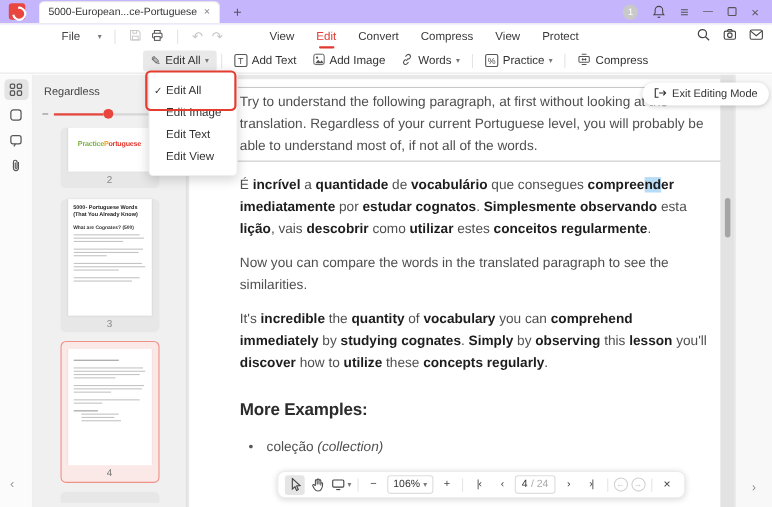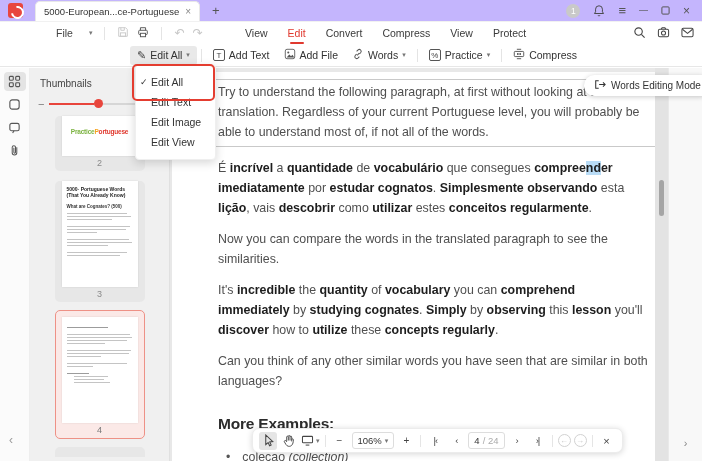--- a/index.html
+++ b/index.html
@@ -230,21 +230,21 @@
       <span>Add Text</span>
     </div>
     <div class="tbtn">
       <span>
         <svg width="12" height="12" viewBox="0 0 14 14">
             <rect x="1.5" y="1.5" width="11" height="11" rx="2" fill="none" stroke="#555"></rect>
             <circle cx="5" cy="5.2" r="1.2" fill="#555"></circle>
             <path d="M3 11l3.2-3.5 2 2.2 1.6-1.7 2.2 3z" fill="#555"></path>
           </svg>
       </span>
-      <span>Add File</span>
+      <span>Add Image</span>
     </div>
     <div class="tbtn">
       <span>
         <svg width="12" height="12" viewBox="0 0 14 14" fill="none" stroke="#555" stroke-width="1.2">
           <path d="M6 8.5 8.5 6"></path>
             <path d="M5.5 7 3.8 8.7a2.2 2.2 0 0 0 3.1 3.1L8.6 10"></path>
             <path d="M8.5 7 10.2 5.3a2.2 2.2 0 0 0-3.1-3.1L5.4 4"></path>
         </svg>
       </span>
       <span>Words</span>
@@ -291,21 +291,21 @@
     </div>
     <div class="stripicon">
       <svg width="11" height="13" viewBox="0 0 12 14" fill="none" stroke="#555" stroke-width="1.1">
         <path d="M8.5 3.5v6a2.5 2.5 0 0 1-5 0v-6a1.8 1.8 0 0 1 3.6 0v5.5a.9.9 0 0 1-1.8 0V4"></path>
       </svg>
     </div>
     <div class="collapse">‹</div>
   </div>
 
   <div class="thumbpanel">
-    <div class="tp-title">Thumbnails</div>
+    <div class="tp-title">Regardless</div>
     <div class="slider">
       <span class="minus">−</span>
       <div class="track">
         <div class="fill"></div>
         <div class="knob"></div>
       </div>
     </div>
     <div class="cards">
       <div class="card">
         <div class="pg" style="height:40px;">
@@ -364,21 +364,20 @@
 
   <div class="docarea">
     <div class="page">
       <div class="content">
         <div class="editframe">
           <p>Try to understand the following paragraph, at first without looking at the translation. Regardless of your current Portuguese level, you will probably be able to understand most of, if not all of the words.</p>
         </div>
         <p><span>É </span><b>incrível</b><span> a </span><b>quantidade</b><span> de </span><b>vocabulário</b><span> que consegues </span><b>compree</b><b class="hl">nd</b><b>er</b><span> </span><b>imediatamente</b><span> por </span><b>estudar cognatos</b><span>. </span><b>Simplesmente observando</b><span> esta </span><b>lição</b><span>, vais </span><b>descobrir</b><span> como </span><b>utilizar</b><span> estes </span><b>conceitos regularmente</b><span>.</span></p>
         <p>Now you can compare the words in the translated paragraph to see the similarities.</p>
         <p><span>It's </span><b>incredible</b><span> the </span><b>quantity</b><span> of </span><b>vocabulary</b><span> you can </span><b>comprehend immediately</b><span> by </span><b>studying cognates</b><span>. </span><b>Simply</b><span> by </span><b>observing</b><span> this </span><b>lesson</b><span> you'll </span><b>discover</b><span> how to </span><b>utilize</b><span> these </span><b>concepts regularly</b><span>.</span></p>
-        <p>Can you think of any other similar words you have seen that are similar in both languages?</p>
         <div class="moreh">More Examples:</div>
         <div class="bulletrow">
           <span class="bulletdot">•</span>
           <span><span>coleção </span><span class="it">(collection)</span></span>
         </div>
       </div>
     </div>
     <div class="scrolltrack">
       <div class="scrollthumb"></div>
     </div>
@@ -395,30 +394,30 @@
     <div class="rs-expand">›</div>
   </div>
 
   <div class="exitpill">
     <span>
       <svg width="12" height="11" viewBox="0 0 14 12" fill="none" stroke="#333" stroke-width="1.2">
         <path d="M5.5 1.5H2v9h3.5"></path>
           <path d="M6 6h7M10.5 3.5 13 6l-2.5 2.5"></path>
       </svg>
     </span>
-    <span>Words Editing Mode</span>
+    <span>Exit Editing Mode</span>
   </div>
 
   <div class="dropdown">
     <div class="ditem">
       <span class="dcheck">✓</span>
       <span>Edit All</span>
     </div>
+    <div class="ditem"><span>Edit Image</span></div>
     <div class="ditem"><span>Edit Text</span></div>
-    <div class="ditem"><span>Edit Image</span></div>
     <div class="ditem"><span>Edit View</span></div>
   </div>
   <div class="redbox"></div>
 
   <div class="btoolbar">
     <span class="bico active">
       <svg width="11" height="13" viewBox="0 0 12 14" fill="none" stroke="#444" stroke-width="1.1">
         <path d="M3 1v10.5l2.6-2.3 1.6 3.6 1.7-.8-1.6-3.5 3.4-.4z"></path>
       </svg>
     </span>

